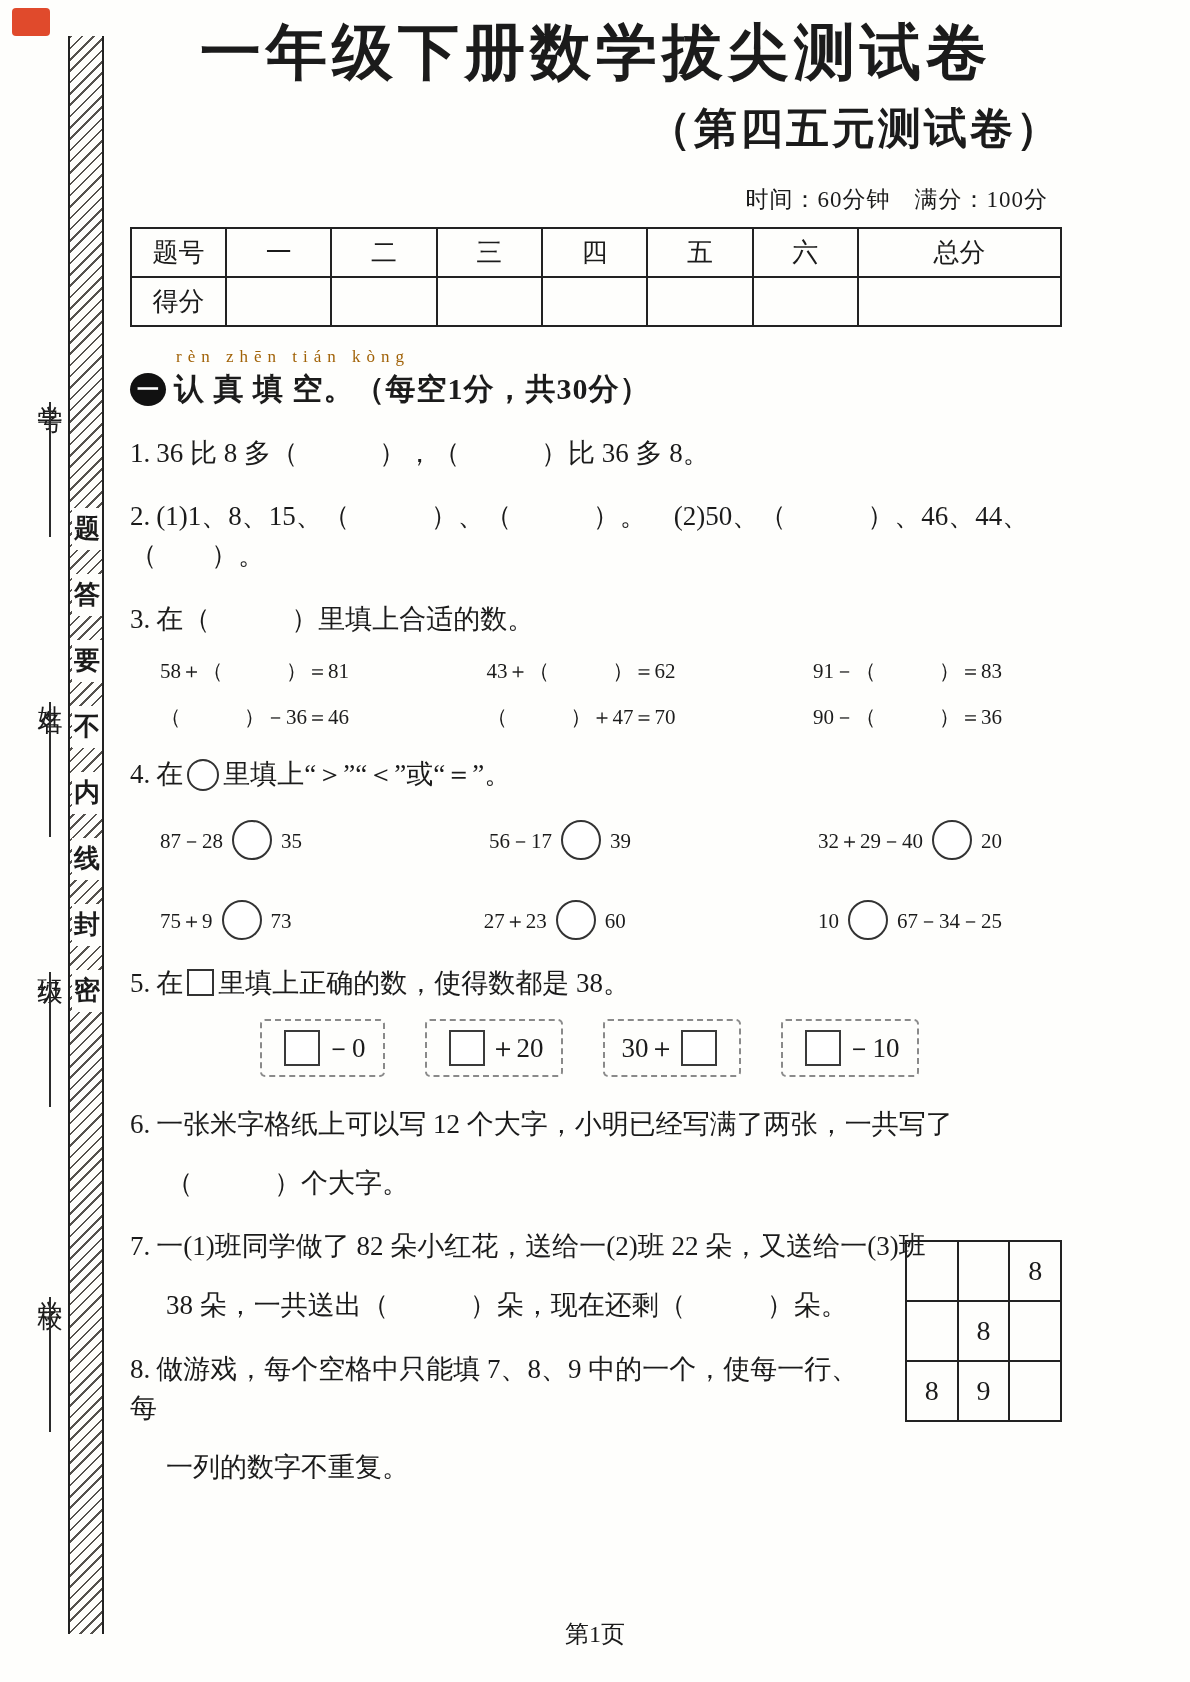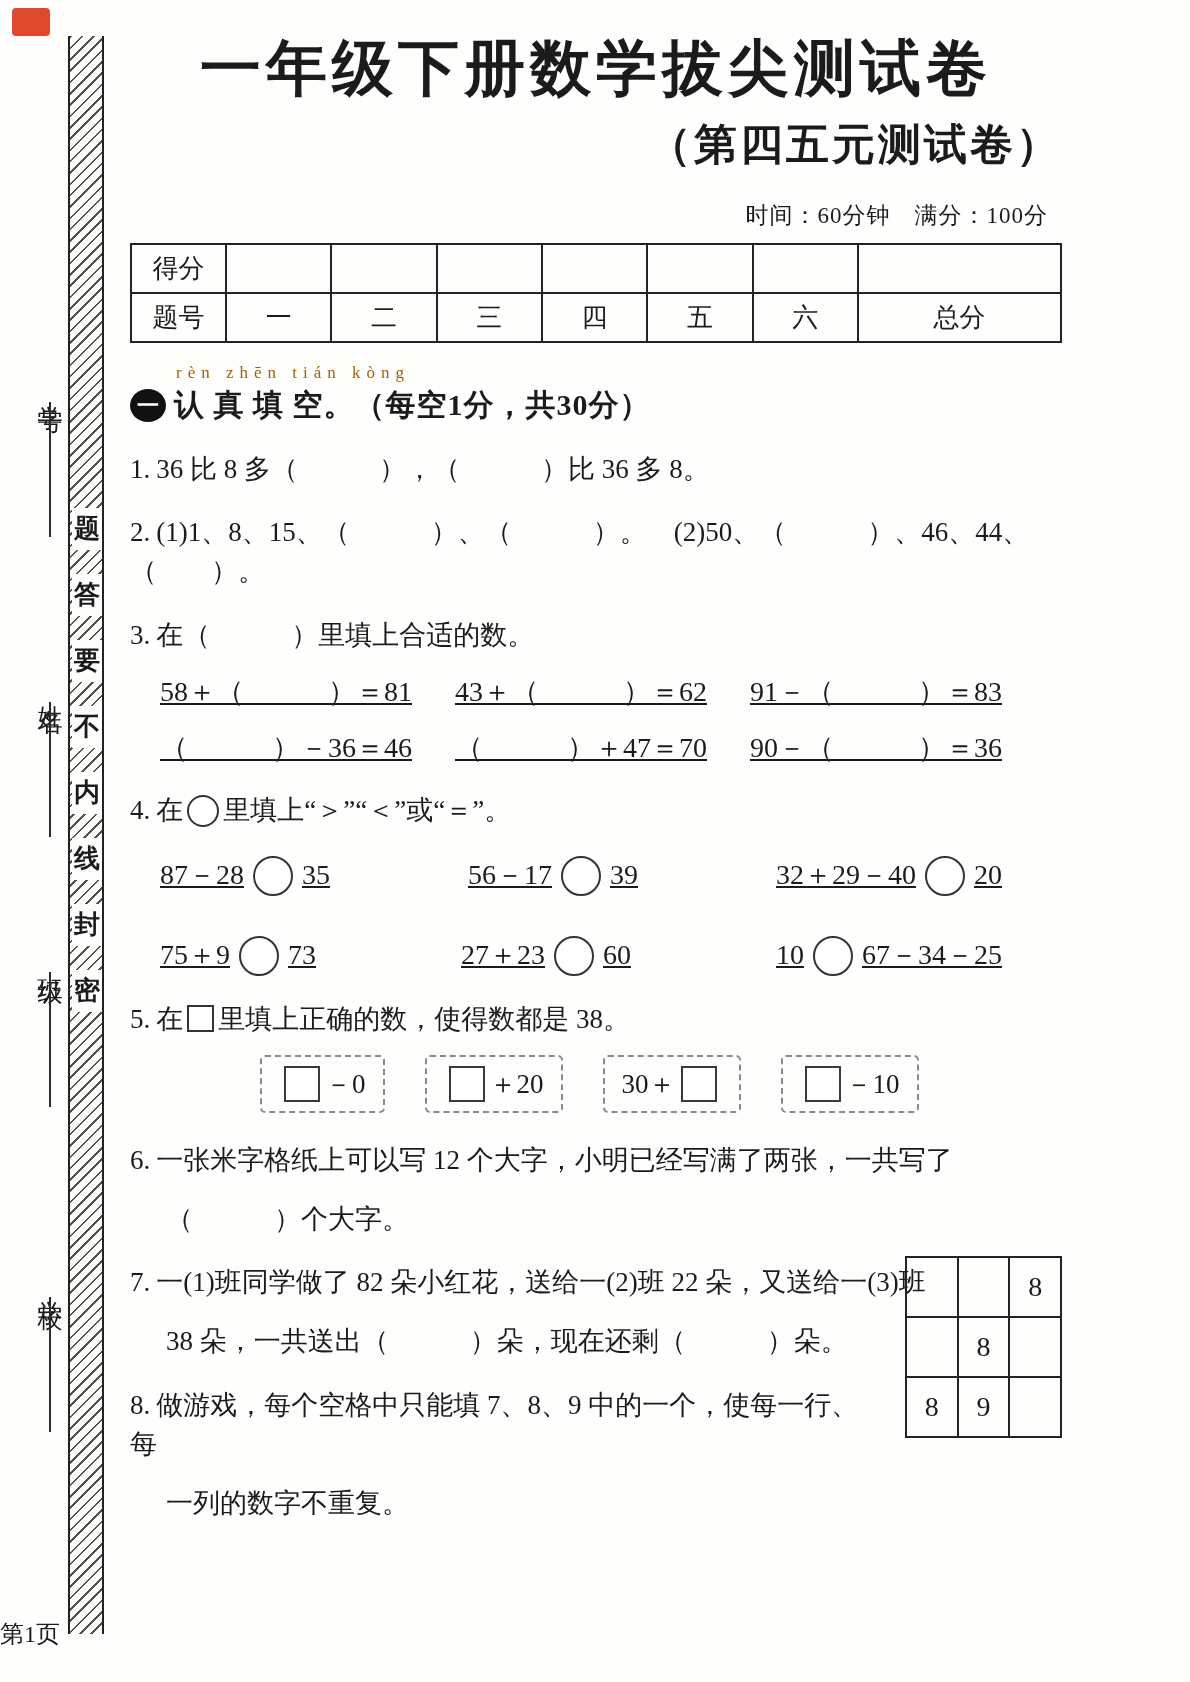--- a/index.html
+++ b/index.html
@@ -21,61 +21,61 @@
   .field { position:absolute; left:0; width:32px; display:flex; flex-direction:column; align-items:center; }
   .field-label { writing-mode:vertical-rl; font-size:25px; letter-spacing:4px; }
   .field-line { width:2px; height:135px; background:#2b2b2b; margin-top:8px; }
   .seal-col { position:absolute; left:34px; top:0; width:36px; height:100%;
     border-left:2px solid #222; border-right:2px solid #222;
     background:repeating-linear-gradient(135deg,#55524e 0 1.8px,transparent 1.8px 8px); }
   .seal-char { position:absolute; left:2px; width:30px; height:42px; background:#fefefc;
     font-size:26px; font-weight:bold; text-align:center; line-height:42px; }
 
   
-  .main { position:absolute; left:130px; top:34px; width:932px; height:1610px; }
+  .main { position:absolute; left:130px; top:18px; width:932px; height:1610px; }
   .exam-title { text-align:center; font-size:61px; font-weight:bold; letter-spacing:5px; line-height:1.15; }
   .exam-subtitle { text-align:right; font-size:43px; font-weight:bold; letter-spacing:3px; margin-top:12px; }
   .exam-meta { text-align:right; font-size:23px; margin-top:26px; padding-right:14px; letter-spacing:1px; }
 
   table.score-table { border-collapse:collapse; width:100%; margin-top:12px; }
   table.score-table td { border:2px solid #222; height:49px; text-align:center; font-size:26px; }
   table.score-table td.first { width:95px; }
 
   .section-head { margin-top:20px; }
   .pinyin { font-size:17px; margin-left:46px; letter-spacing:6px; color:#a16207; }
   .section-title-row { display:flex; align-items:center; margin-top:2px; }
   .badge { display:inline-block; width:36px; height:33px; background:#111; color:#fff;
     border-radius:50%; text-align:center; line-height:33px; font-size:22px; font-weight:bold; margin-right:8px; }
   .section-title { font-size:30px; font-weight:bold; letter-spacing:1px; }
 
   .q { font-size:27px; line-height:1.45; }
   .q .num { margin-right:6px; }
   .mt1 { margin-top:24px; } .mt2 { margin-top:20px; }
   .indent { padding-left:36px; }
 
-  .flex3 { display:flex; justify-content:space-between; width:872px; padding-left:30px; margin-top:18px; font-size:28px;text-decoration:underline; }
+  .flex3 { display:flex; justify-content:space-between; width:872px; padding-left:30px; margin-top:18px; font-size:21px; }
 
   .circle { display:inline-block; width:40px; height:40px; border:2px solid #333;
     border-radius:50%; vertical-align:-12px; margin:0 9px; background:#fff; }
   .circle-sm { display:inline-block; width:32px; height:32px; border:2px solid #333;
     border-radius:50%; vertical-align:-8px; margin:0 4px; background:#fff; }
   .sq-sm { display:inline-block; width:27px; height:27px; border:2px solid #333;
     vertical-align:-4px; margin:0 4px; background:#fff; }
 
   .q5-boxes { display:flex; gap:40px; padding-left:130px; margin-top:16px; }
   .dash-box { display:inline-flex; align-items:center; gap:5px;
     border:2px dashed #8a8a8a; border-radius:5px; padding:9px 17px; font-size:27px; }
   .dash-box .sq { display:inline-block; width:36px; height:36px; border:2px solid #3a3a3a; background:#fff; }
 
   .q8-text { width:740px; }
 
   table.sudoku { border-collapse:collapse; position:absolute; left:775px; top:1222px; }
   table.sudoku td { width:60px; height:60px; border:2px solid #222; text-align:center; font-size:28px; }
 
-  .page-footer { position:absolute; left:0; bottom:32px; width:100%; text-align:left; font-size:24px; }
+  .page-footer { position:absolute; left:0; bottom:32px; width:100%; text-align:center; font-size:24px; }
 </style>
 </head>
 <body>
 
 <div class="page">
 
   <div class="corner-logo"></div>
 
   <div class="sidebar">
     <div class="field-col">
@@ -110,39 +110,39 @@
 
   <div class="main">
 
     <div class="exam-title">一年级下册数学拔尖测试卷</div>
     <div class="exam-subtitle">（第四五元测试卷）</div>
     <div class="exam-meta">时间：60分钟　满分：100分</div>
 
     <table class="score-table">
       <tbody>
           <tr>
-        <td class="first">得分</td>
-        <td></td>
-        <td></td>
-        <td></td>
-        <td></td>
-        <td></td>
-        <td></td>
-        <td></td>
-      </tr>
-      <tr>
         <td class="first">题号</td>
         <td>一</td>
         <td>二</td>
         <td>三</td>
         <td>四</td>
         <td>五</td>
         <td>六</td>
         <td>总分</td>
       </tr>
+      <tr>
+        <td class="first">得分</td>
+        <td></td>
+        <td></td>
+        <td></td>
+        <td></td>
+        <td></td>
+        <td></td>
+        <td></td>
+      </tr>
     </tbody>
       </table>
 
     <div class="section-head">
       <div class="pinyin">rèn zhēn tián kòng</div>
       <div class="section-title-row">
         <span class="badge">一</span>
         <span class="section-title">认 真 填 空。（每空1分，共30分）</span>
       </div>
     </div>

